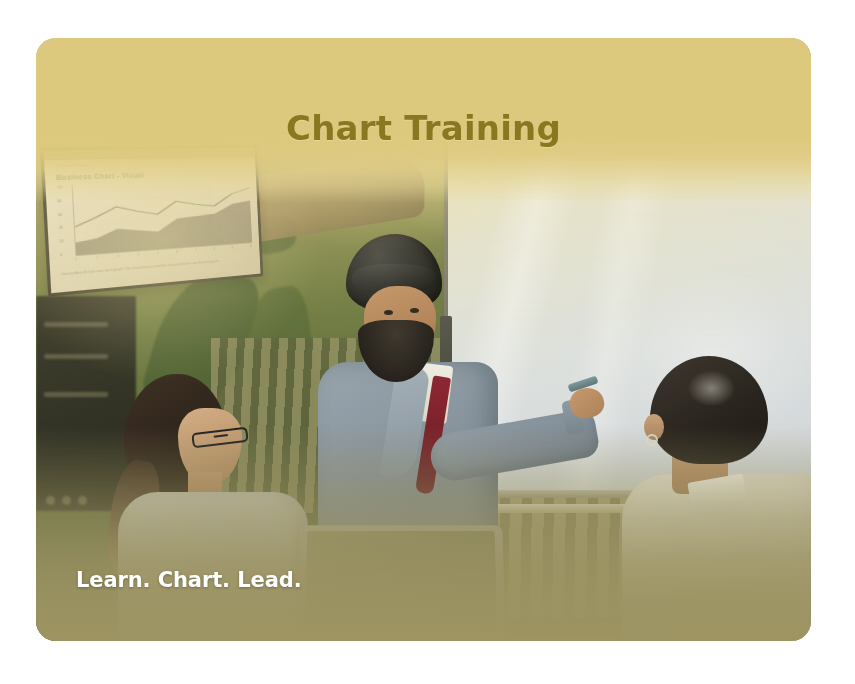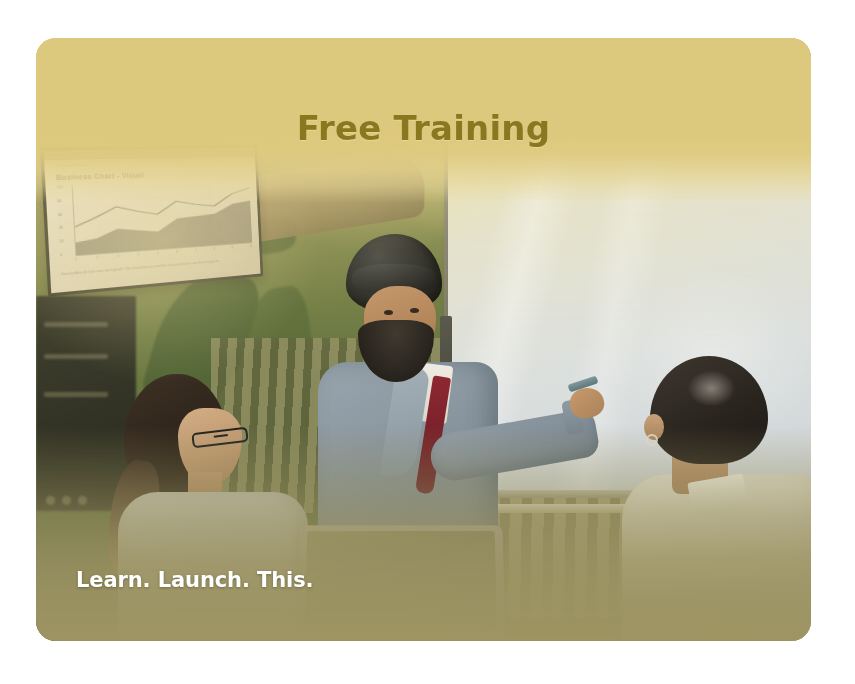--- a/index.html
+++ b/index.html
@@ -651,21 +651,21 @@
         <div class="s-collar"></div>
         <div class="s-hair"></div>
         <div class="s-ear"></div>
         <div class="s-earring"></div>
       </div>
 
       <div class="photo-haze"></div>
     </div>
 
     <div class="card-header"></div>
-    <div class="header-title">Free Training</div>
+    <div class="header-title">Chart Training</div>
 
     <div class="caption-overlay"></div>
     <div class="caption-block">
-      <div class="caption-line">Learn. Launch. This.</div>
+      <div class="caption-line">Learn. Chart. Lead.</div>
     </div>
 
   </div>
 </div>
 
 </body></html>

